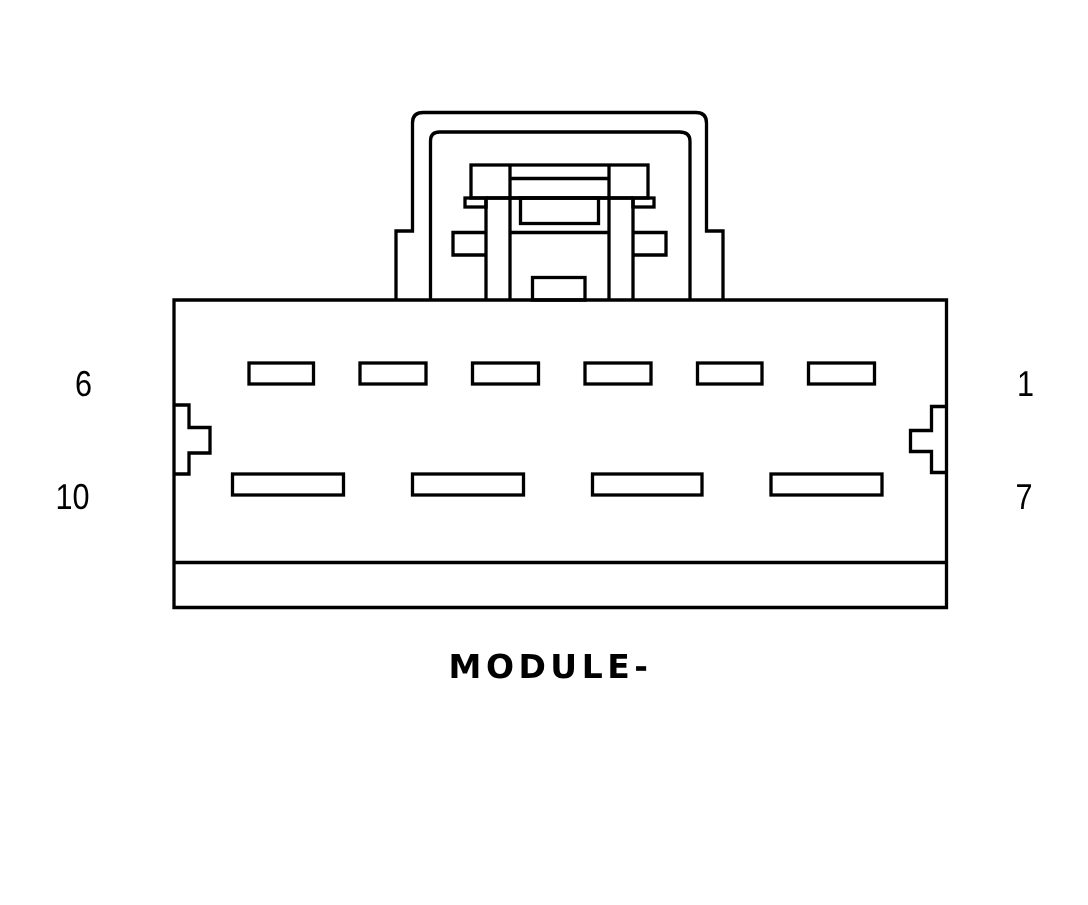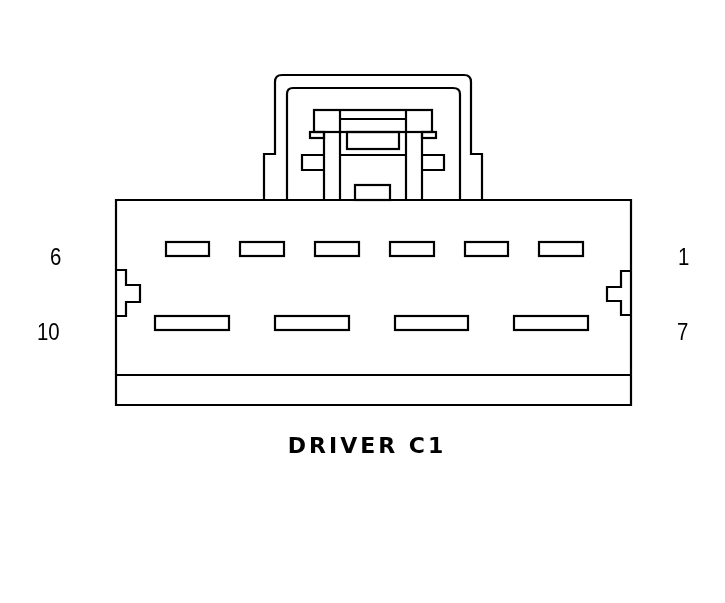--- a/index.html
+++ b/index.html
@@ -69,14 +69,14 @@
     <rect x="514" y="316" width="74" height="14"></rect>
   </g>
 </svg>
 
 <div class="pin-label" style="left:50px; top:245px;">6</div>
 <div class="pin-label" style="left:678px; top:245px;">1</div>
 <div class="pin-label" style="left:37px; top:320px;">10</div>
 <div class="pin-label" style="left:677px; top:320px;">7</div>
 
 <div class="title">
-  <span>DRIVER C1</span>
+  <span>MODULE-</span>
 </div>
 
 </body></html>

